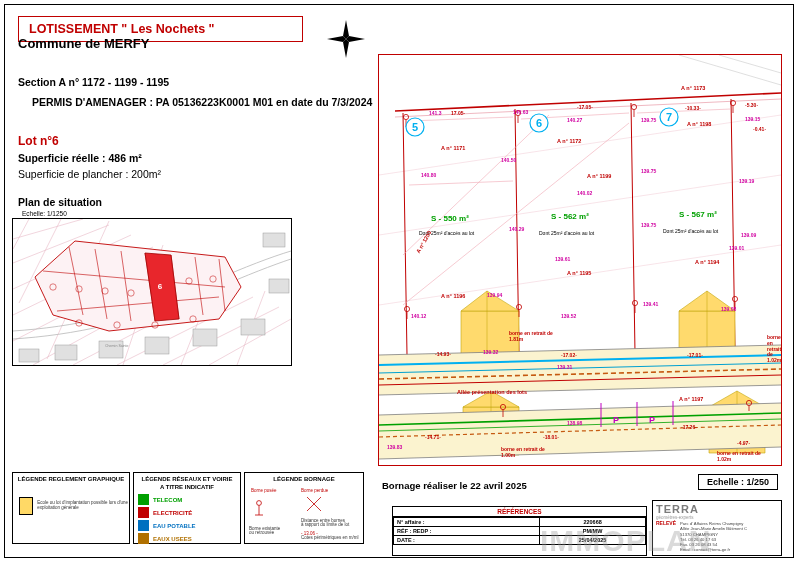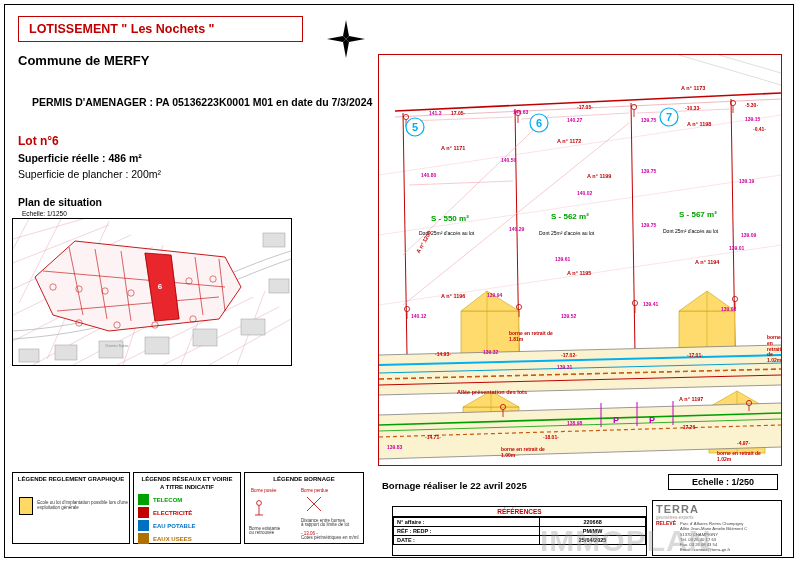--- a/index.html
+++ b/index.html
@@ -19,21 +19,21 @@
     border:1px solid #000;box-sizing:border-box;
   }
   
   .title-box{
     position:absolute;left:18px;top:16px;width:285px;height:26px;
     border:1.5px solid #c00000;box-sizing:border-box;
     display:flex;align-items:center;padding-left:10px;
   }
   .title-box span{color:#c00000;font-weight:bold;font-size:12.5px;}
   .commune{
-    position:absolute;left:18px;top:53px;font-size:13px;font-weight:bold;color:#000;
+    position:absolute;left:18px;top:36px;font-size:13px;font-weight:bold;color:#000;
   }
   .section-line{
     position:absolute;left:18px;top:76px;font-size:10.5px;font-weight:bold;color:#000;
   }
   .permis-line{
     position:absolute;left:32px;top:96px;font-size:10.5px;font-weight:bold;color:#000;
   }
   .plan-vente{
     position:absolute;left:18px;top:112px;font-size:16px;font-weight:bold;color:#000;
   }
@@ -71,21 +71,21 @@
     border:1px solid #c00000;box-sizing:border-box;background:#fff;overflow:hidden;
   }
   .compass{
     position:absolute;left:325px;top:18px;width:42px;height:42px;
   }
   .bornage-date{
     position:absolute;left:382px;top:480px;font-size:9.5px;font-weight:bold;
   }
   .echelle{
     position:absolute;right:22px;top:474px;font-size:9px;font-weight:bold;
-    border:1px solid #000;padding:2px 23px;background:#fff;
+    border:1px solid #000;padding:2px 8px;background:#fff;
   }
   
   .refs-box{
     position:absolute;left:392px;top:506px;width:255px;height:50px;
     border:1px solid #000;box-sizing:border-box;
   }
   .refs-hdr{font-size:6.5px;font-weight:bold;color:#c00000;text-align:center;border-bottom:1px solid #000;padding:1px 0;}
   .refs-table{width:100%;border-collapse:collapse;font-size:5.5px;}
   .refs-table td{border:1px solid #000;padding:1px 3px;}
   .refs-table td.k{width:58%;font-weight:bold;}
@@ -110,20 +110,21 @@
 </head>
 <body>
 
 <div class="page">
   <div class="outer-frame"></div>
 
   <div class="title-box">
     <span>LOTISSEMENT " Les Nochets "</span>
   </div>
   <div class="commune">Commune de MERFY</div>
+  <div class="section-line">Section A n° 1172 - 1199 - 1195</div>
   <div class="permis-line">PERMIS D'AMENAGER : PA 05136223K0001 M01 en date du 7/3/2024</div>
   <div class="lot-num">Lot n°6</div>
   <div class="surf1">Superficie réelle : 486 m²</div>
   <div class="surf2">Superficie de plancher :  200m²</div>
 
   <div class="situation-title">Plan de situation</div>
   <div class="situation-scale">Echelle: 1/1250</div>
 
   <div class="situation-box">
     <svg class="situation-svg" width="278" height="146" viewBox="0 0 278 146">

